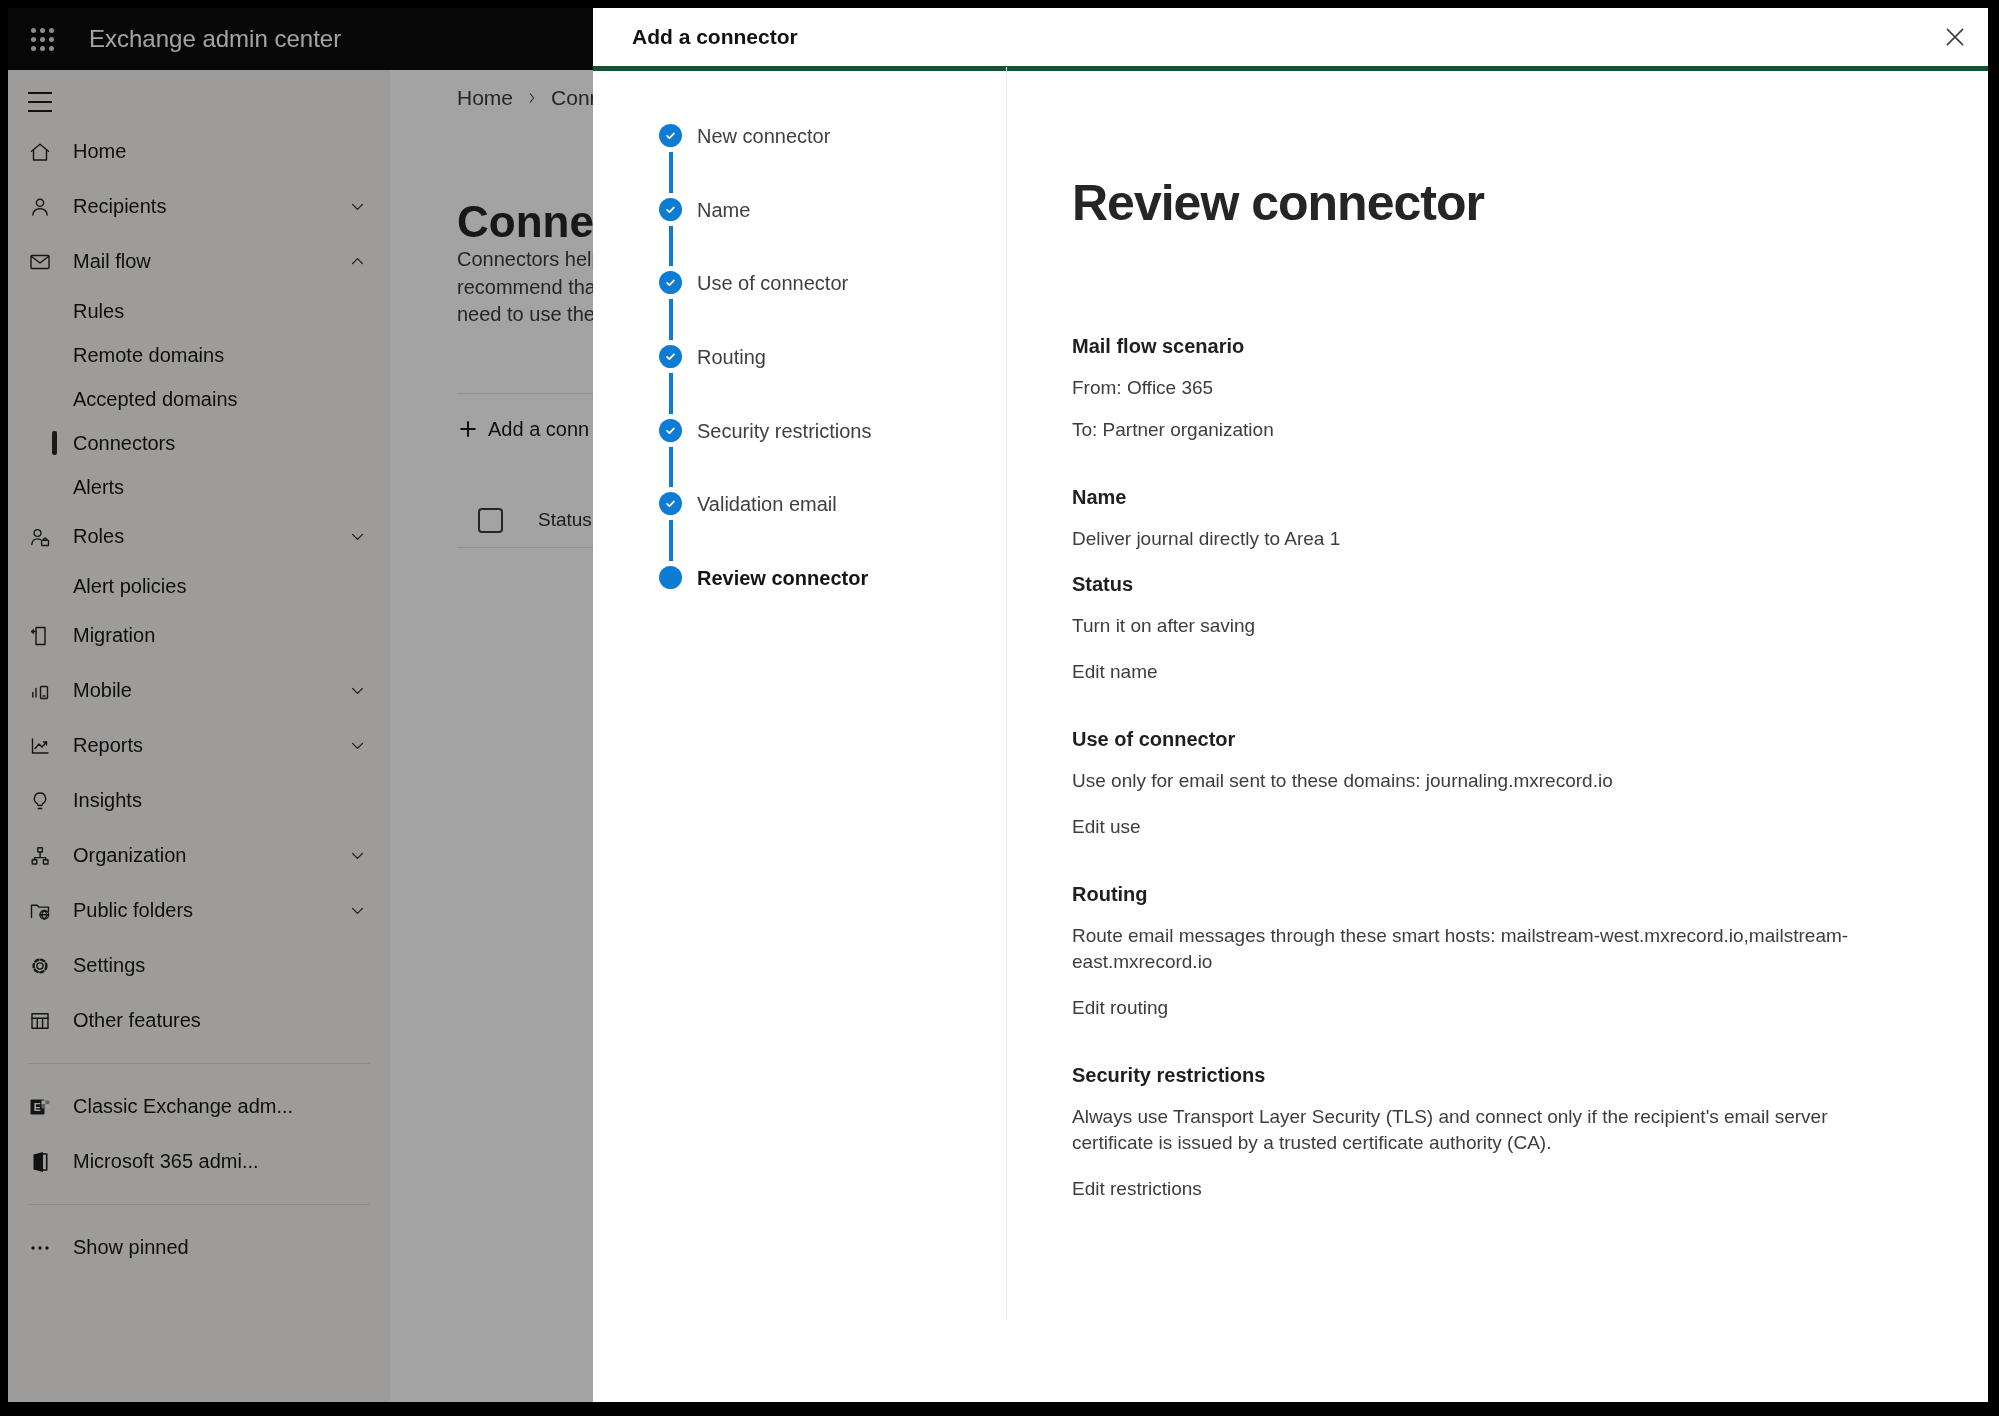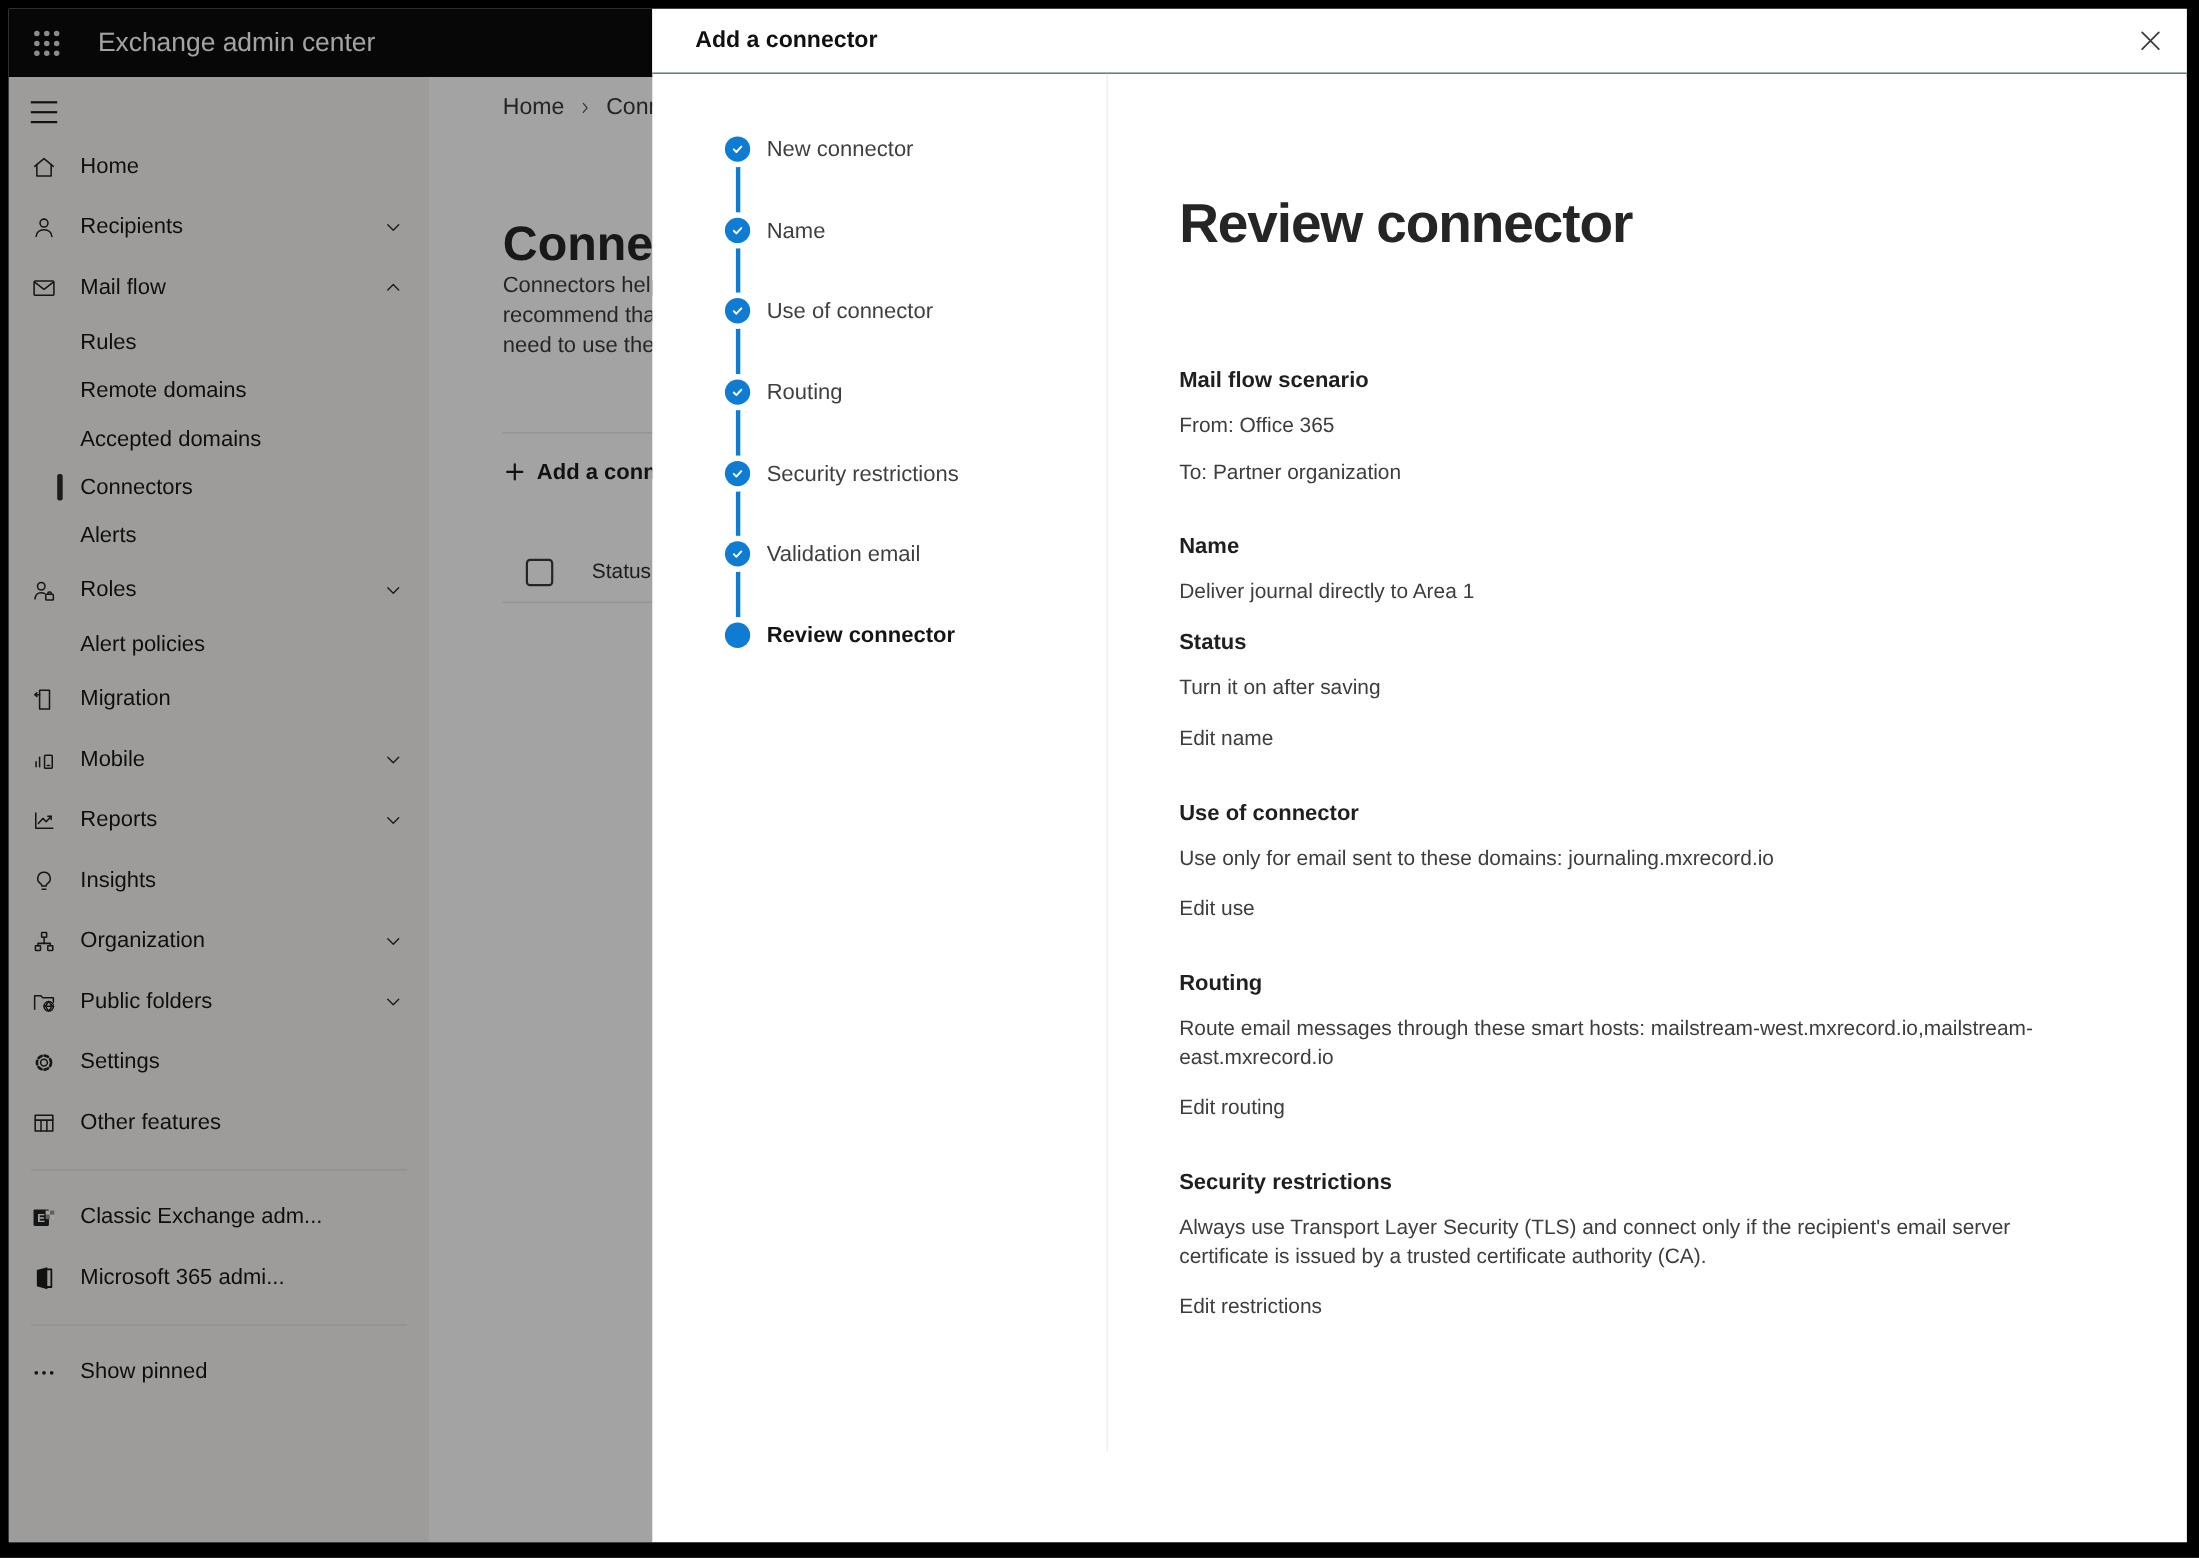--- a/index.html
+++ b/index.html
@@ -28,31 +28,31 @@
   .side-divider { height:1px; background:#dcdcdc; margin:15px 20px; }
 
   
   .main-page { position:absolute; left:382px; top:62px; right:0; bottom:0; background:#fff; z-index:1; }
   .crumbs { position:absolute; left:67px; top:16px; display:flex; align-items:center; gap:12px; font-size:21px; color:#3a3a3a; }
   .crumbs .crumb { cursor:pointer; white-space:nowrap; }
   .crumbs svg { width:14px; height:14px; stroke:#4a4a4a; fill:none; stroke-width:1.8; stroke-linecap:round; stroke-linejoin:round; }
   .page-title { position:absolute; left:67px; top:96px; font-size:44px; font-weight:700; color:#262626; line-height:54px; white-space:nowrap; }
   .page-desc { position:absolute; left:67px; top:176px; font-size:20px; line-height:27.5px; color:#3b3b3b; white-space:nowrap; }
   .bg-divider { position:absolute; left:67px; right:0; height:1px; background:#e0e0e0; }
-  .add-btn { position:absolute; left:67px; top:338px; height:42px; display:flex; align-items:center; gap:9px; font-size:20px; font-weight:700; color:#1c1c1c; cursor:pointer; white-space:nowrap; }
+  .add-btn { position:absolute; left:67px; top:338px; height:42px; display:flex; align-items:center; gap:9px; font-size:20px; font-weight:400; color:#1c1c1c; cursor:pointer; white-space:nowrap; }
   .add-btn svg { width:22px; height:22px; stroke:#1c1c1c; fill:none; stroke-width:2.2; stroke-linecap:round; }
   .row-check { position:absolute; left:88px; top:438px; width:21px; height:21px; border:2px solid #3a3a3a; border-radius:4px; background:transparent; cursor:pointer; }
   .col-status { position:absolute; left:148px; top:439px; font-size:19px; color:#2e2e2e; }
 
   
   .dim { position:absolute; inset:0; background:rgba(0,0,0,0.36); z-index:5; }
 
   
   .dialog { position:absolute; left:585px; top:0; bottom:0; width:1395px; background:#fff; z-index:10; }
-  .dlg-header { position:absolute; top:0; left:0; right:0; height:58px; border-bottom:1px solid #14532d; background:#fff; }
+  .dlg-header { position:absolute; top:0; left:0; right:0; height:58px; border-bottom:5px solid #14532d; background:#fff; }
   .dlg-title { position:absolute; left:39px; top:50%; transform:translateY(-50%); font-size:21px; font-weight:700; color:#111; }
   .dlg-close { position:absolute; right:20px; top:16px; width:26px; height:26px; background:none; border:none; padding:0; cursor:pointer; }
   .dlg-close svg { width:26px; height:26px; stroke:#3c3c3c; fill:none; stroke-width:1.5; stroke-linecap:round; }
   .dlg-body { position:absolute; top:59px; bottom:82px; left:0; right:0; display:flex;justify-content:flex-end; }
 
   .wizard-nav { width:413px; flex:none; border-right:1px solid #eaeaea; position:relative; }
   .nav-line { position:absolute; left:75.5px; top:69px; width:4px; height:443px; background:#0f7cd4; }
   .steps { list-style:none; margin:0; padding:57px 0 0 66px; position:relative; }
   .step { height:73.7px; display:flex; align-items:flex-start; gap:15px; cursor:pointer; }
   .step .dot { width:23px; height:23px; flex:none; border-radius:50%; background:#0f7cd4; box-shadow:0 0 0 5px #fff; display:flex; align-items:center; justify-content:center; }

